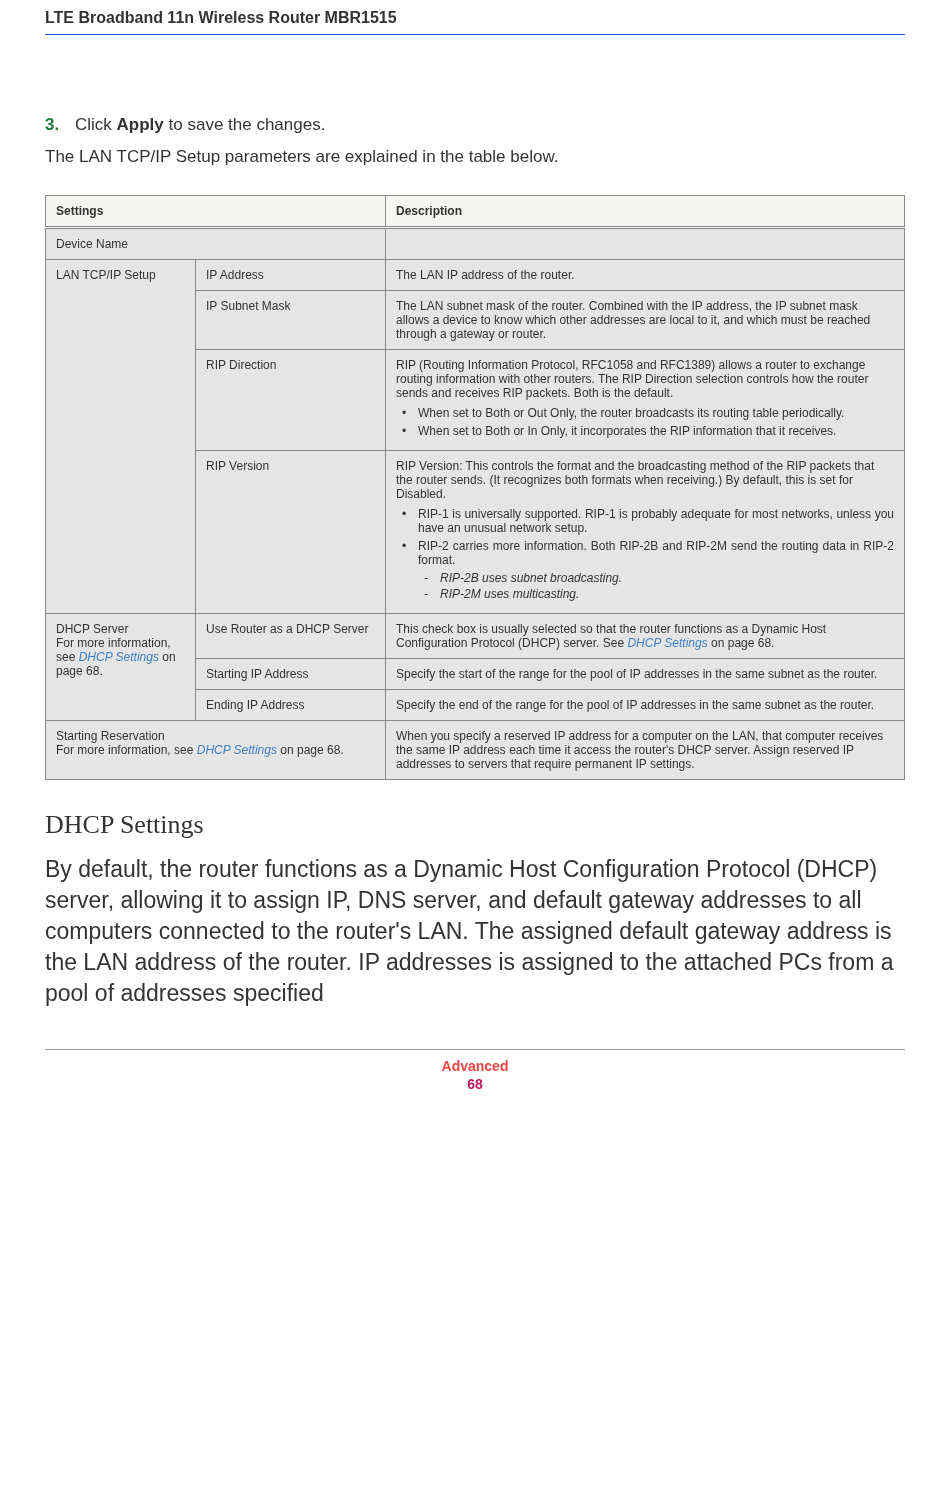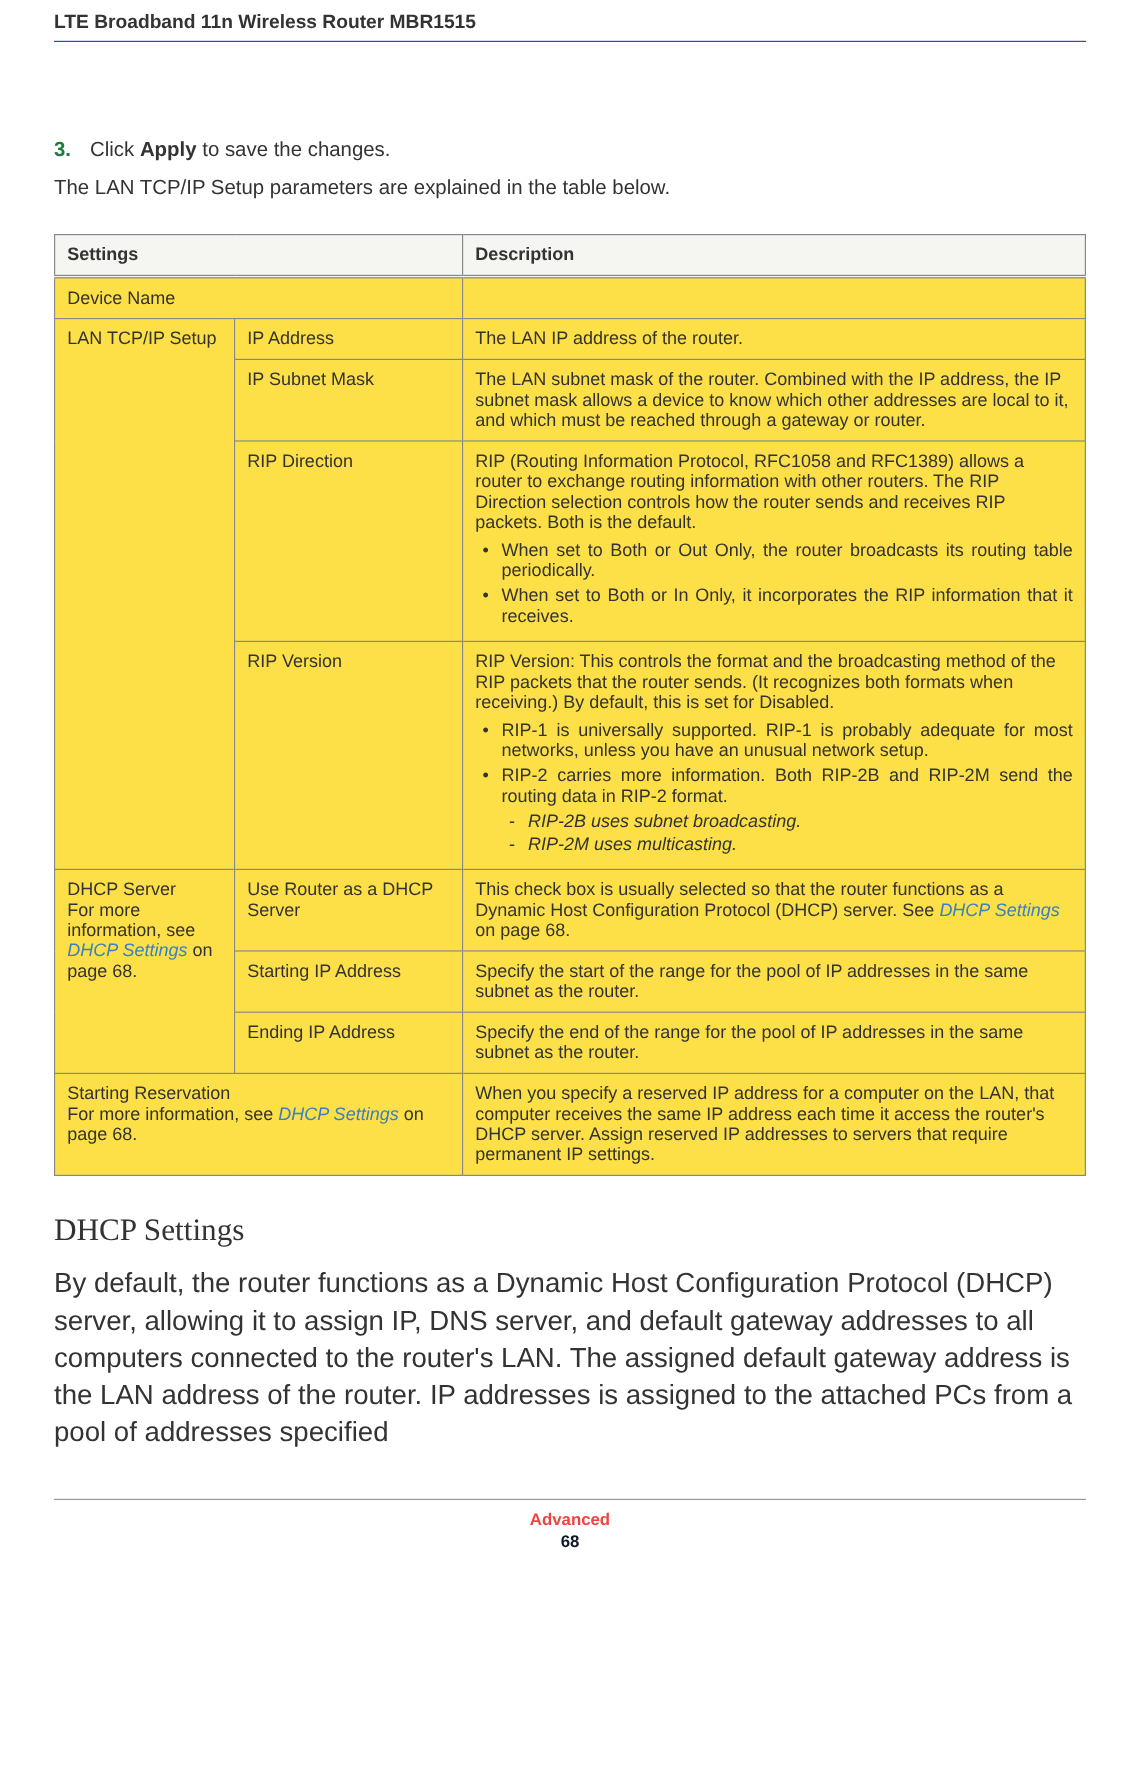--- a/index.html
+++ b/index.html
@@ -34,29 +34,29 @@
       width: 30px;
       flex-shrink: 0;
     }
     .step-text strong { font-weight: bold; }
     .intro-text {
       margin-bottom: 28px;
     }
     table.settings {
       width: 100%;
       border-collapse: collapse;
-      font-size: 15px;
+      font-size: 12px;
       margin-bottom: 30px;
     }
     table.settings th, table.settings td {
       border: 1px solid #888;
       padding: 8px 10px;
       text-align: left;
       vertical-align: top;
-      background: #fde047;
+      background: #e5e5e5;
     }
     table.settings thead th {
       background: #f5f5f2;
       font-weight: bold;
       border-bottom: 3px double #888;
     }
     .col1 { width: 150px; }
     .col2 { width: 190px; }
     .desc-list {
       list-style: none;
@@ -101,21 +101,21 @@
       line-height: 1.35;
       margin-bottom: 40px;
     }
     .footer {
       border-top: 1px solid #999;
       text-align: center;
       padding-top: 8px;
       font-size: 14px;
     }
     .footer-label { font-weight: bold; color: #ef4444; }
-    .footer-page { color: #0f172a; font-weight: bold; margin-top: 2px; }
+    .footer-page { color: #be185d; font-weight: bold; margin-top: 2px; }
   </style>
 </head>
 <body>
 
 <div class="header-row">
   <span class="header-title">LTE Broadband 11n Wireless Router MBR1515</span>
 </div>
 
 <div class="content">
 

